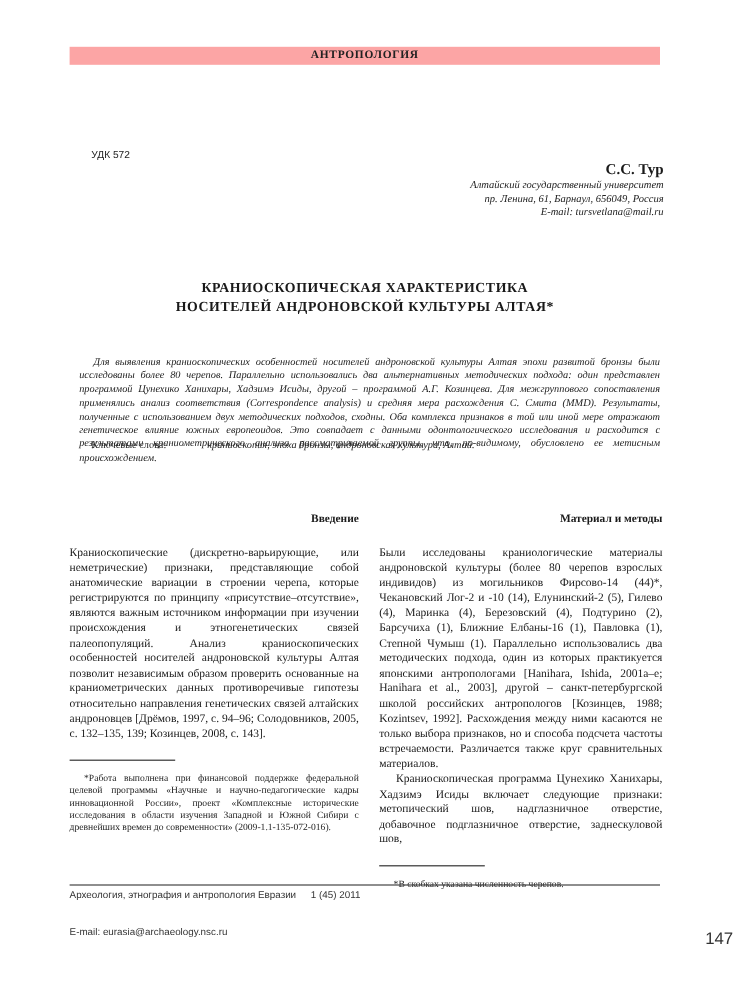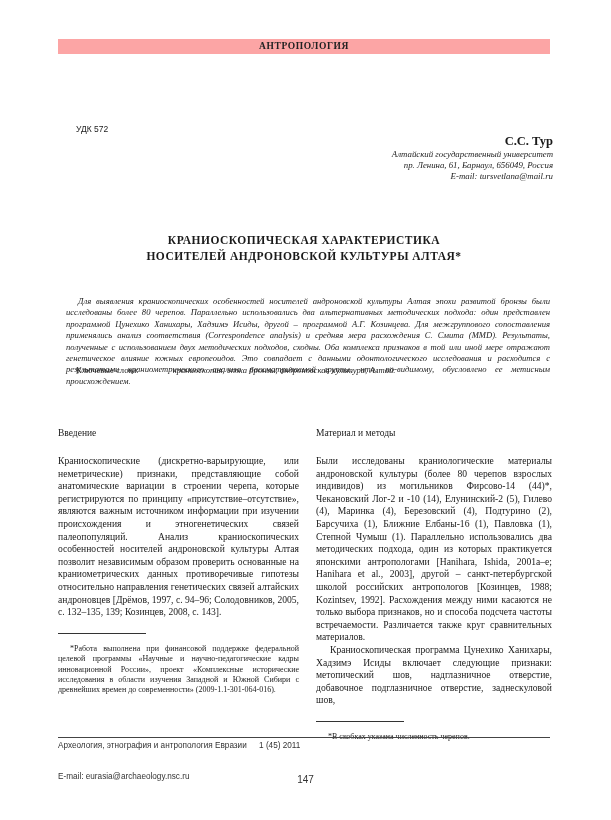--- a/index.html
+++ b/index.html
@@ -9,31 +9,31 @@
     .author-block { position: absolute; right: 58px; top: 134px; text-align: right; }
     .author-name { font-size: 12.5px; font-weight: bold; line-height: 15px; }
     .affil { font-size: 8.8px; font-style: italic; line-height: 11px; color: #222; }
     .title { position: absolute; left: 58px; width: 492px; top: 232px; text-align: center; font-size: 11.5px; font-weight: bold; letter-spacing: 0.5px; line-height: 16px; }
     .abstract { position: absolute; left: 66px; width: 484px; top: 296px; font-size: 8.6px; font-style: italic; line-height: 11.4px; text-align: justify; text-indent: 12px; color: #222; }
     .keywords { position: absolute; left: 76px; top: 365px; font-size: 8.6px; color: #222; }
     .keywords .kw-list { font-style: italic; padding-left: 32px; }
     .col { position: absolute; top: 427px; width: 241px; }
     .col-left { left: 58px; }
     .col-right { left: 316px; width: 236px; }
-    .col h2 { margin: 0 0 16px 0; text-align: left; font-size: 9.5px; font-weight: normal; line-height: 12px; }
+    .col h2 { margin: 0 0 16px 0; text-align: right; font-size: 9.5px; font-weight: bold; line-height: 12px; }
     .body-text { font-size: 9.6px; line-height: 12.6px; text-align: justify; margin: 0; hyphens: manual; }
     .body-text.indent { text-indent: 14px; }
     .fn-rule { width: 88px; border-top: 1px solid #333; margin: 14px 0 10px 0; }
     .footnote { font-size: 8px; line-height: 10.4px; text-align: justify; text-indent: 12px; margin: 0; color: #222; }
     .bottom-rule { position: absolute; left: 58px; width: 492px; top: 737px; border-top: 1px solid #444; }
     .footer { position: absolute; left: 58px; width: 492px; top: 741px; font-family: "Liberation Sans", sans-serif; font-size: 8.2px; color: #333; }
     .footer-line1 { display: flex; justify-content: center; gap: 22px; flex-direction: column; }
     .footer-line1 .issue { margin-left: 10px; }
     .footer-line2 { text-align: center; margin-left: -20px; margin-top: 1px; }
-    .page-number { position: absolute; left: 0; width: 611px; top: 774px; text-align: center; font-family: "Liberation Sans", sans-serif; font-size: 10px; color: #333; }
+    .page-number { position: absolute; left: 0; width: 611px; top: 774px; text-align: right; font-family: "Liberation Sans", sans-serif; font-size: 14px; color: #333; }
   </style>
 </head>
 <body>
 
 <div class="section-band">
   <span>АНТРОПОЛОГИЯ</span>
 </div>
 
 <div class="udk">УДК 572</div>
 
@@ -53,21 +53,21 @@
 
 <div class="keywords">
   <span>Ключевые слова:</span>
   <span class="kw-list">краниоскопия, эпоха бронзы, андроновская культура, Алтай.</span>
 </div>
 
 <div class="col col-left">
   <h2>Введение</h2>
   <p class="body-text">Краниоскопические (дискретно-варьирующие, или неметрические) признаки, представляющие собой анатомические вариации в строении черепа, которые регистрируются по принципу «присутствие–отсутствие», являются важным источником информации при изучении происхождения и этногенетических связей палеопопуляций. Анализ краниоскопических особенностей носителей андроновской культуры Алтая позволит независимым образом проверить основанные на краниометрических данных противоречивые гипотезы относительно направления генетических связей алтайских андроновцев [Дрёмов, 1997, с. 94–96; Солодовников, 2005, с. 132–135, 139; Козинцев, 2008, с. 143].</p>
   <div class="fn-rule"></div>
-  <p class="footnote">*Работа выполнена при финансовой поддержке федеральной целевой программы «Научные и научно-педагогические кадры инновационной России», проект «Комплексные исторические исследования в области изучения Западной и Южной Сибири с древнейших времен до современности» (2009-1.1-301-064-016).</p>
+  <p class="footnote">*Работа выполнена при финансовой поддержке федеральной целевой программы «Научные и научно-педагогические кадры инновационной России», проект «Комплексные исторические исследования в области изучения Западной и Южной Сибири с древнейших времен до современности» (2009-1.1-135-072-016).</p>
 </div>
 
 <div class="col col-right">
   <h2>Материал и методы</h2>
   <p class="body-text">Были исследованы краниологические материалы андроновской культуры (более 80 черепов взрослых индивидов) из могильников Фирсово-14 (44)*, Чекановский Лог-2 и -10 (14), Елунинский-2 (5), Гилево (4), Маринка (4), Березовский (4), Подтурино (2), Барсучиха (1), Ближние Елбаны-16 (1), Павловка (1), Степной Чумыш (1). Параллельно использовались два методических подхода, один из которых практикуется японскими антропологами [Hanihara, Ishida, 2001a–e; Hanihara et al., 2003], другой – санкт-петербургской школой российских антропологов [Козинцев, 1988; Kozintsev, 1992]. Расхождения между ними касаются не только выбора признаков, но и способа подсчета частоты встречаемости. Различается также круг сравнительных материалов.</p>
   <p class="body-text indent">Краниоскопическая программа Цунехико Ханихары, Хадзимэ Исиды включает следующие признаки: метопический шов, надглазничное отверстие, добавочное подглазничное отверстие, заднескуловой шов,</p>
   <div class="fn-rule"></div>
   <p class="footnote">*В скобках указана численность черепов.</p>
 </div>
 

